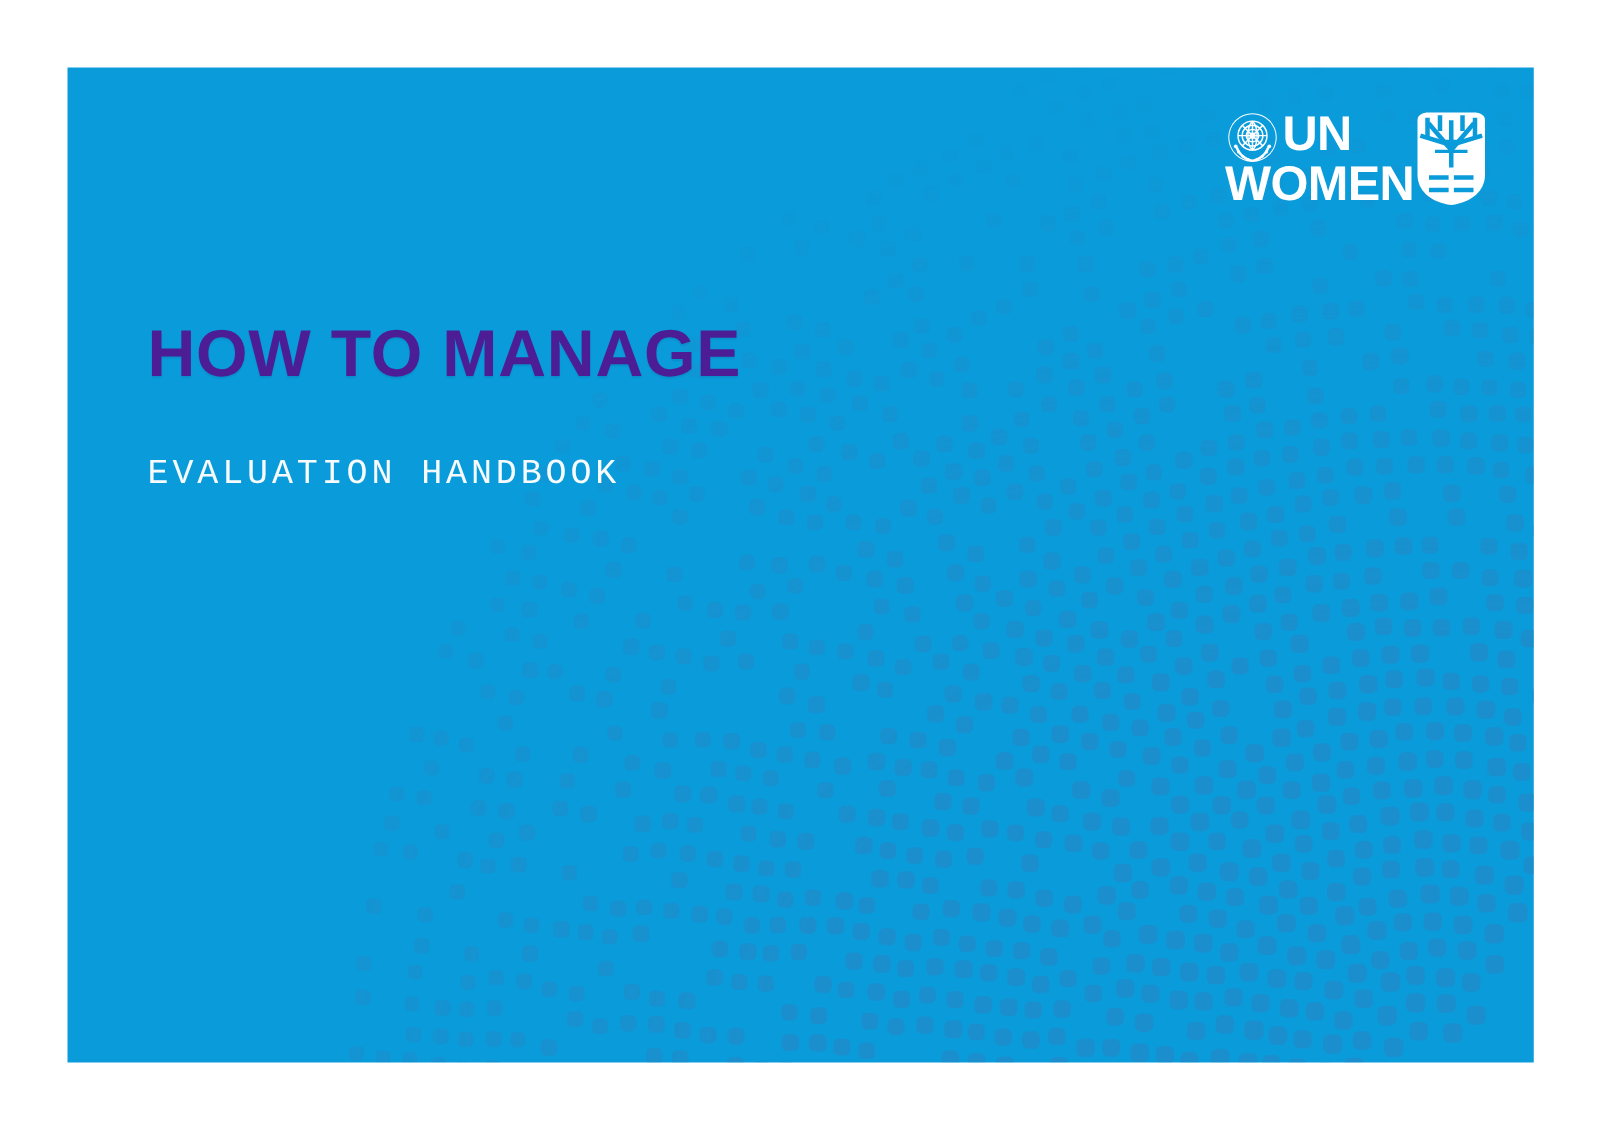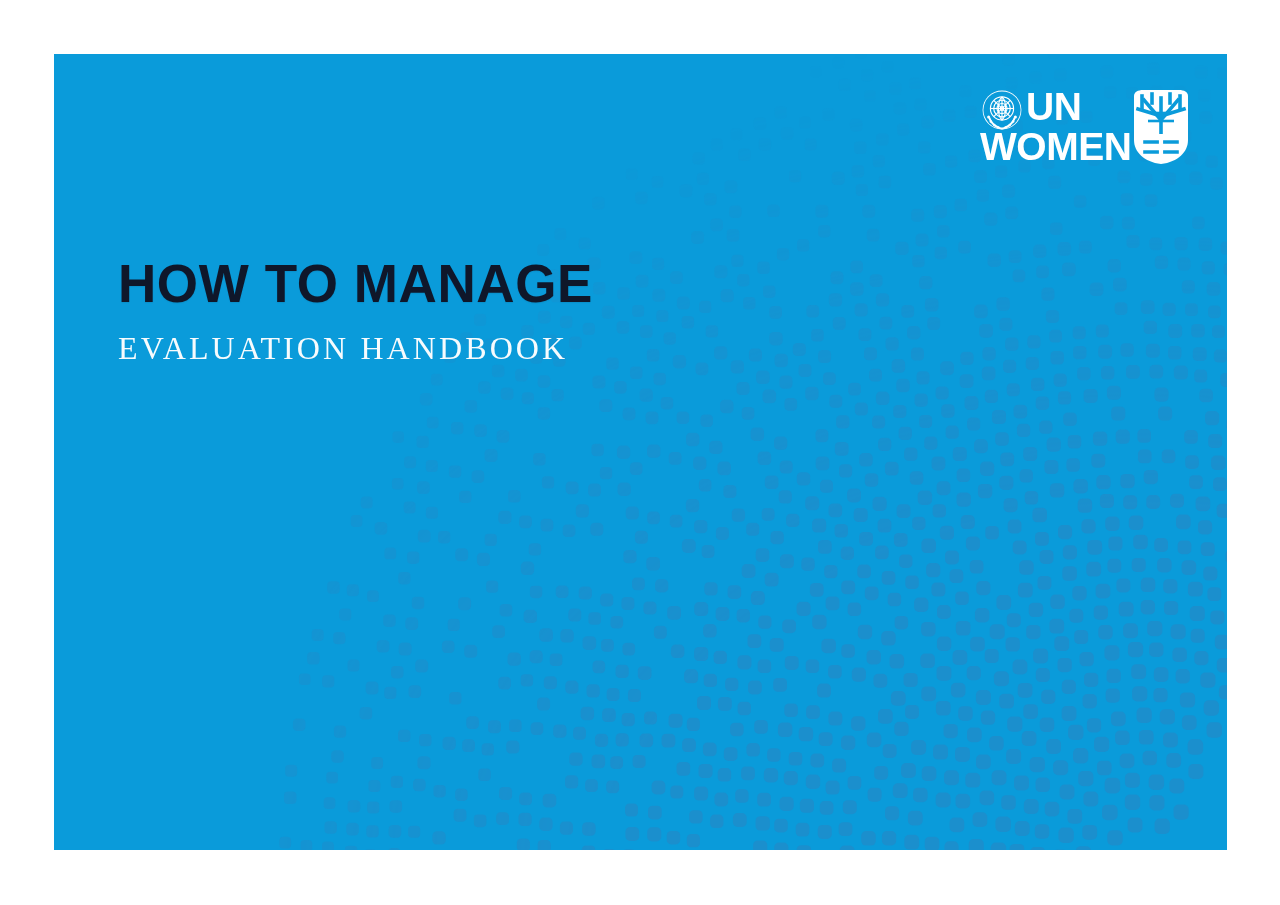--- a/index.html
+++ b/index.html
@@ -60,42 +60,42 @@
 
   
   #title-block {
     position: absolute;
     left: 64px;
     top: 190px;
     width: 760px;
   }
 
   .title-line {
-    color: #0f172a;
+    color: #4c1d95;
     font-family: "Liberation Sans", sans-serif;
     font-weight: 700;
     font-size: 53px;
     line-height: 80px;
     letter-spacing: 0.6px;
     text-transform: uppercase;
     white-space: nowrap;
     margin: 0;
     text-shadow: 0 1px 1px rgba(0, 70, 110, 0.13);
   }
 
   #cover-subtitle {
     color: #ffffff;
-    font-family: Liberation Serif, serif;
+    font-family: Liberation Mono, monospace;
     font-weight: 400;
-    font-size: 32px;
+    font-size: 28px;
     letter-spacing: 3.1px;
     line-height: 48px;
     text-transform: uppercase;
     white-space: nowrap;
-    margin: 0 0 0 0;
+    margin: 32px 0 0 0;
     opacity: 0.97;
   }
 </style>
 </head>
 <body>
 
 <div id="cover-page">
 
   <div id="cover-panel">
 

